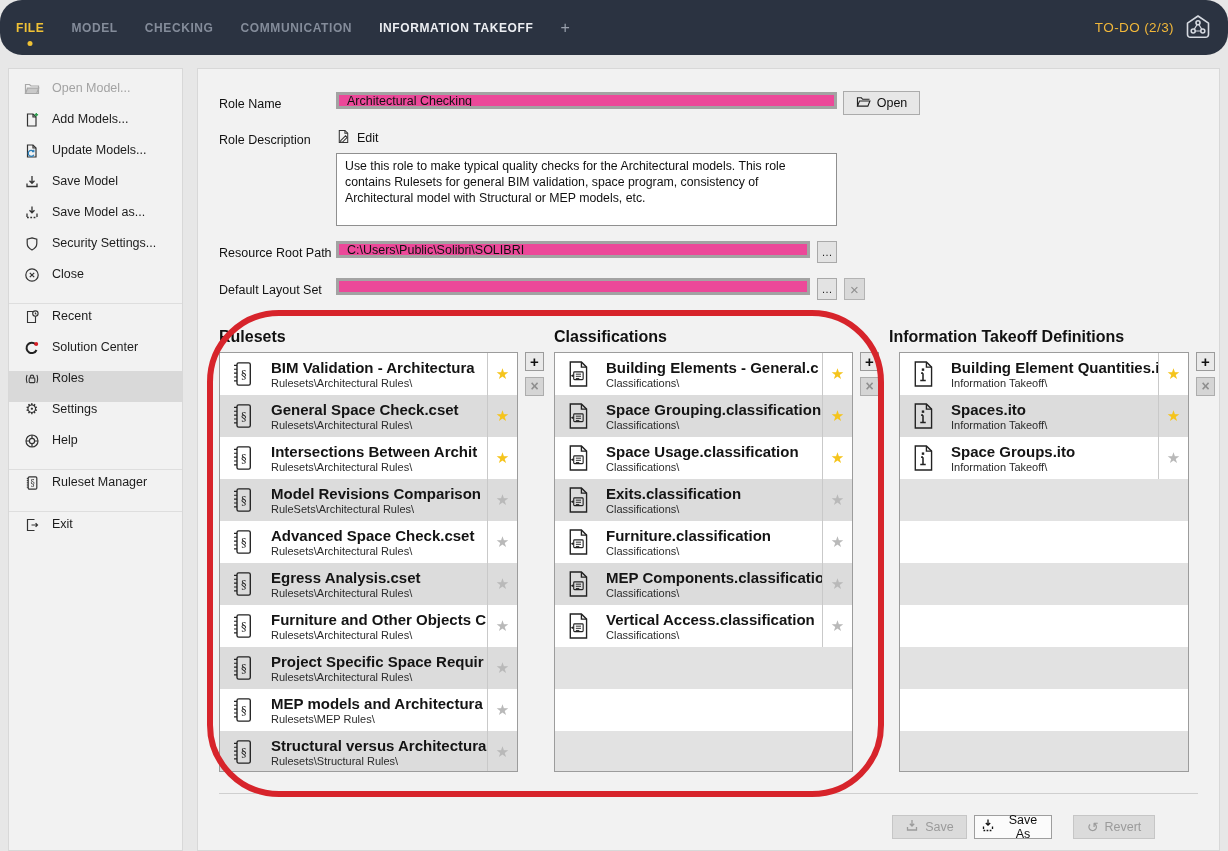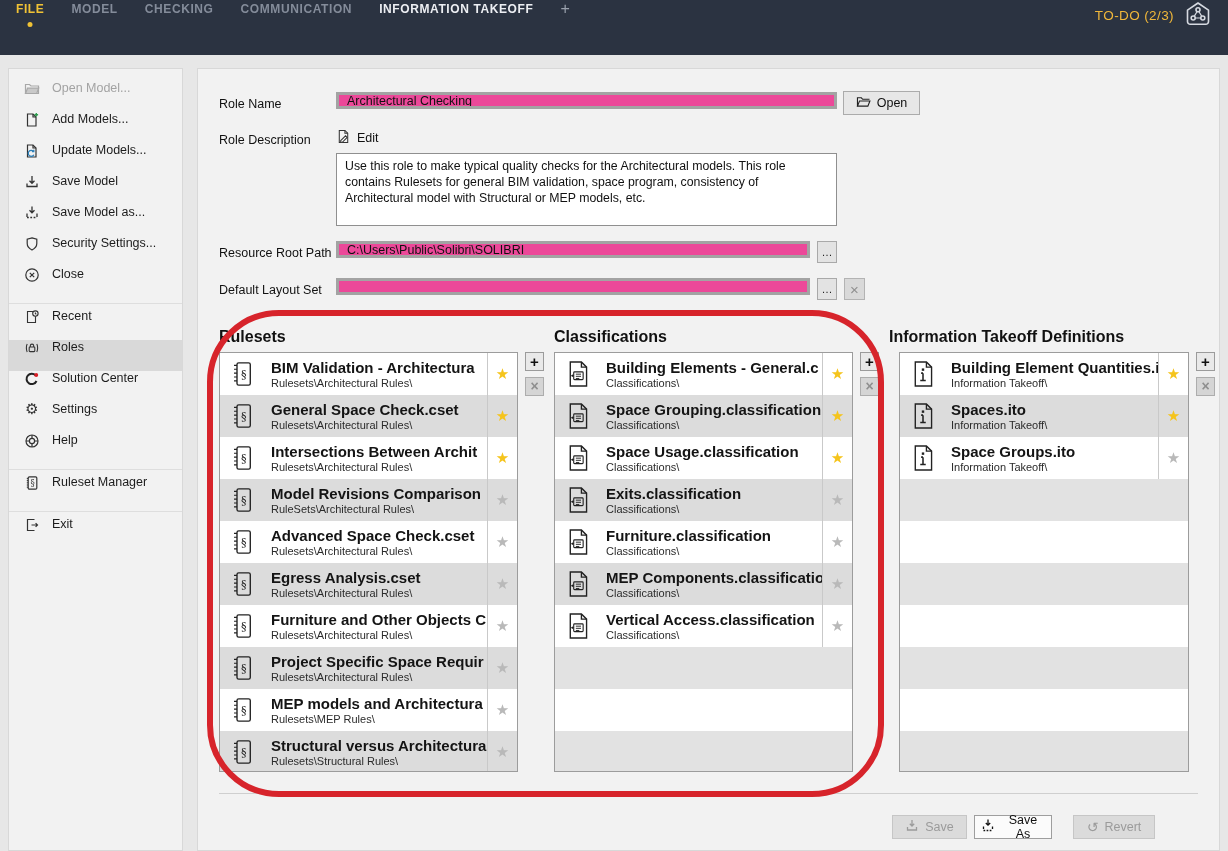--- a/index.html
+++ b/index.html
@@ -1,21 +1,21 @@
 <!DOCTYPE html>
 <html><head>
 <meta charset="utf-8">
 <style>
   html,body{margin:0;padding:0;width:1228px;height:851px;overflow:hidden;
     background:#e7e7e7;font-family:"Liberation Sans","DejaVu Sans",sans-serif;}
   *{box-sizing:border-box;}
 
   
   .topbar{position:absolute;left:0;top:0;width:1228px;height:55px;background:#2b3341;
-    display:flex;align-items:flex-start;padding:0 16px;}
+    display:flex;align-items:center;padding:0 16px;border-radius:22px;}
   .tabs{display:flex;align-items:center;gap:27px;}
   .tab{font-size:12px;font-weight:700;letter-spacing:.6px;color:#848c9a;cursor:pointer;position:relative;}
   .tab.file{color:#f0c235;}
   .tab .dot{position:absolute;left:50%;transform:translateX(-50%);bottom:-11px;width:5px;height:5px;
     border-radius:50%;background:#f0c235;}
   .tab.current{color:#eceef2;}
   .tab.plus{font-size:16px;font-weight:400;color:#9aa1ad;}
   .right-zone{margin-left:auto;display:flex;align-items:center;gap:10px;}
   .todo{color:#f0b73a;font-size:13.5px;letter-spacing:.4px;cursor:pointer;}
 
@@ -177,38 +177,38 @@
   <div class="sitem">
     <span class="si">
         <svg width="16" height="16" viewBox="0 0 16 16" fill="none" stroke="#333" stroke-width="1.1">
           <path d="M3.5 2.5h5l3 2.6v8.4h-8z"></path>
           <circle cx="11.4" cy="4.6" r="2.7" fill="#f2f2f2"></circle>
           <path d="M11.4 3.4v1.3l1 .6"></path>
         </svg>
       </span>
     <span>Recent</span>
   </div>
+  <div class="sitem">
+    <span class="si">
+        <svg width="16" height="16" viewBox="0 0 16 16" fill="none">
+          <path d="M11.6 4.4a5.2 5.2 0 1 0 .9 5.6" stroke="#222" stroke-width="2"></path>
+          <circle cx="12.2" cy="3.9" r="2" fill="#d81f26"></circle>
+        </svg>
+      </span>
+    <span>Solution Center</span>
+  </div>
   <div class="sitem selected">
     <span class="si">
         <svg width="16" height="16" viewBox="0 0 16 16" fill="none" stroke="#333" stroke-width="1.1">
           <path d="M3.2 4c-1.1 1.9-1.1 6.1 0 8M12.8 4c1.1 1.9 1.1 6.1 0 8"></path>
           <rect x="5.2" y="7" width="5.6" height="4.6" rx="0.8"></rect>
           <path d="M6.3 7V5.8a1.7 1.7 0 0 1 3.4 0V7"></path>
         </svg>
       </span>
     <span>Roles</span>
-  </div>
-  <div class="sitem">
-    <span class="si">
-        <svg width="16" height="16" viewBox="0 0 16 16" fill="none">
-          <path d="M11.6 4.4a5.2 5.2 0 1 0 .9 5.6" stroke="#222" stroke-width="2"></path>
-          <circle cx="12.2" cy="3.9" r="2" fill="#d81f26"></circle>
-        </svg>
-      </span>
-    <span>Solution Center</span>
   </div>
   <div class="sitem">
     <span class="si">
         <span class="glyph">⚙</span>
       </span>
     <span>Settings</span>
   </div>
   <div class="sitem">
     <span class="si">
         <svg width="16" height="16" viewBox="0 0 16 16" fill="none" stroke="#333" stroke-width="1.2">

